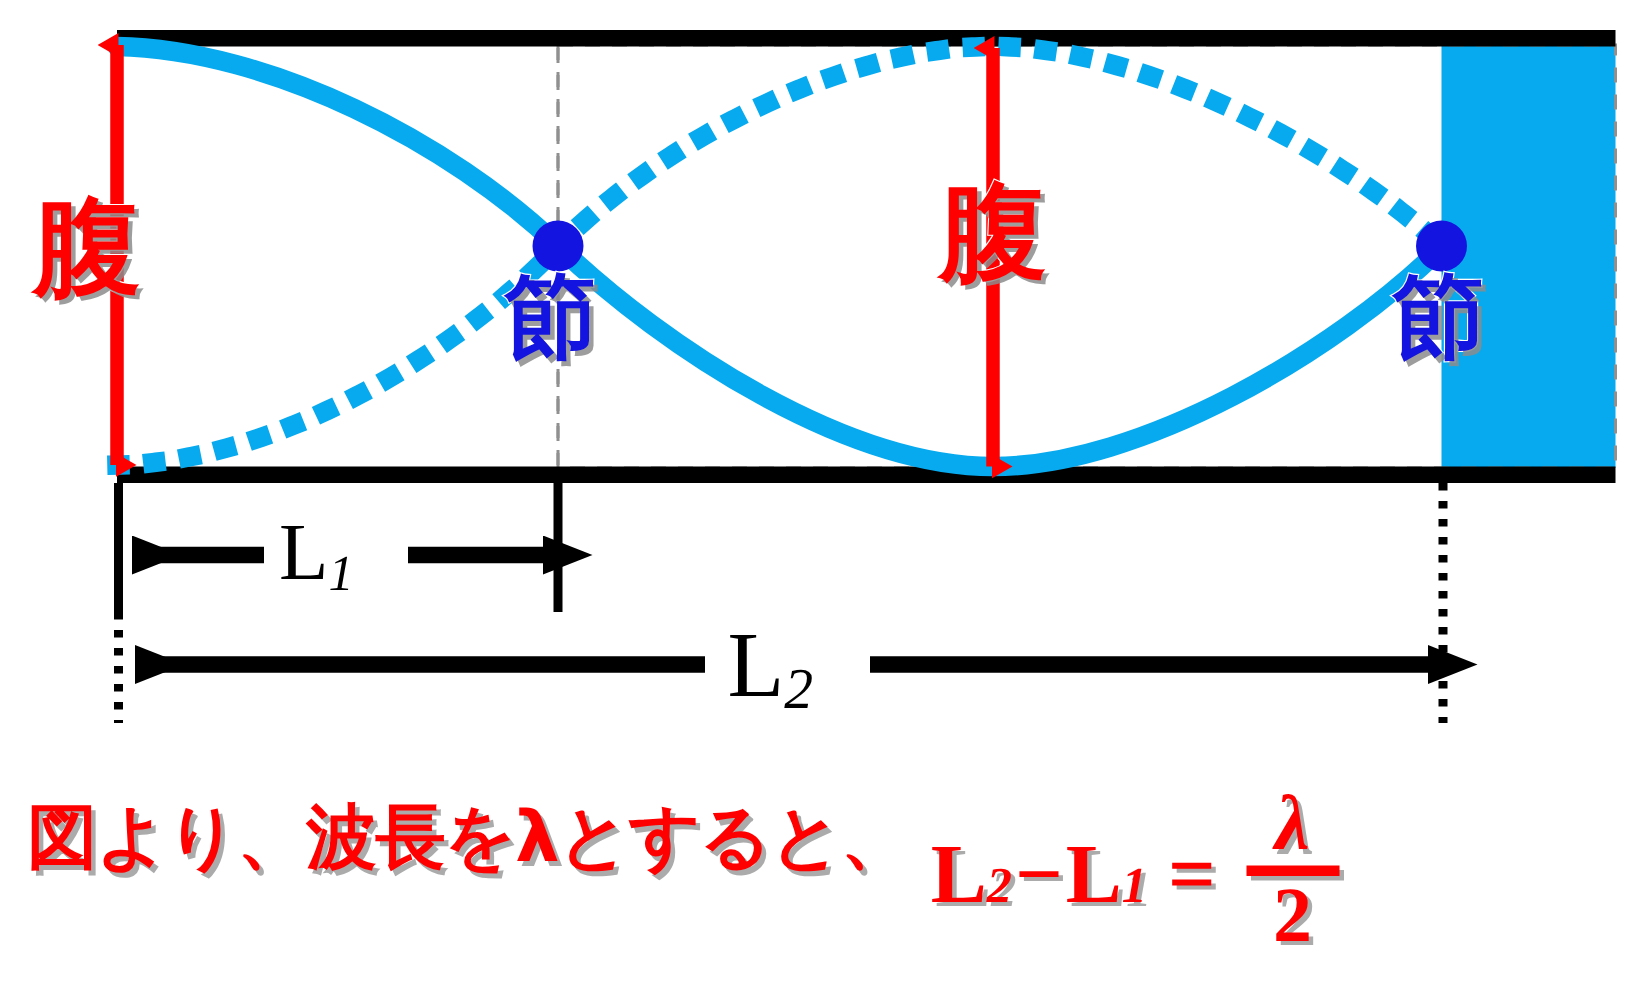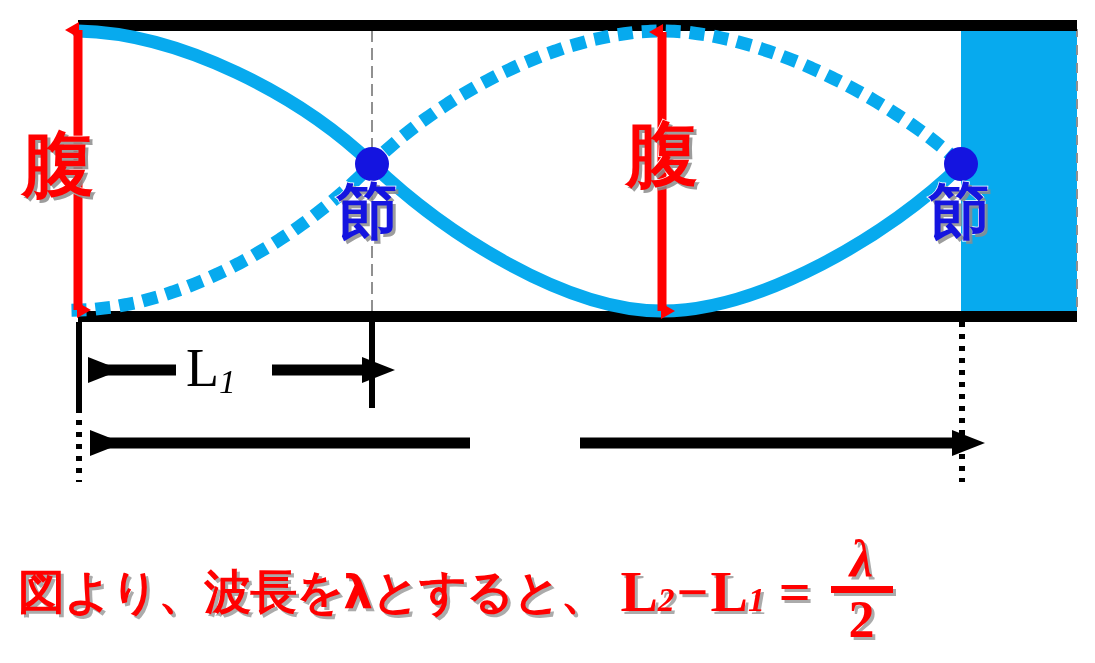--- a/index.html
+++ b/index.html
@@ -75,21 +75,21 @@
   #label-L2 { left: 485px; top: 413px; font-size: 62px; }
 
   
   #equation-row {
     position: absolute;
     left: 18px;
     top: 527px;
     width: 1060px;
     height: 130px;
     display: flex;
-    align-items: center;
+    align-items: flex-start;
     color: #FF0000;
   }
   .eq-text {
     font-family: "DejaVu Sans", "Liberation Sans", sans-serif;
     font-weight: bold;
     font-size: 47px;
     letter-spacing: -1px;
     color: #FF0000;
     text-shadow: 3px 3px 0 rgba(150,150,150,0.8);
     white-space: nowrap;
@@ -200,20 +200,23 @@
     <line x1="580" y1="443" x2="952" y2="443" stroke="#000000" stroke-width="11" marker-end="url(#arrowBlackR)"></line>
   </svg>
 
   <div class="jp-label label-antinode" id="antinode-1">腹</div>
   <div class="jp-label label-antinode" id="antinode-2">腹</div>
   <div class="jp-label label-node" id="node-1">節</div>
   <div class="jp-label label-node" id="node-2">節</div>
 
   <div class="dim-label" id="label-L1">
     <span>L</span><span class="sub">1</span>
+  </div>
+  <div class="dim-label" id="label-L2">
+    <span>L</span><span class="sub">2</span>
   </div>
 
   <div id="equation-row">
     <span class="eq-text">図より、波長をλとすると、</span>
     <span class="eq-math">
       <span>L</span>
         <span class="sub">2</span>
       <span class="eq-minus">−</span>
       <span>L</span>
         <span class="sub">1</span>

